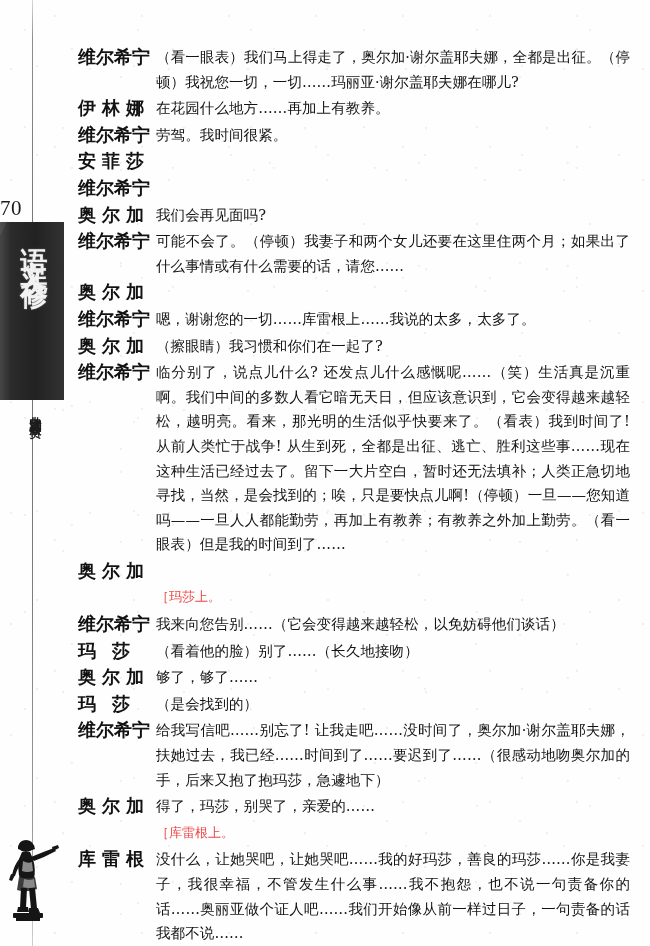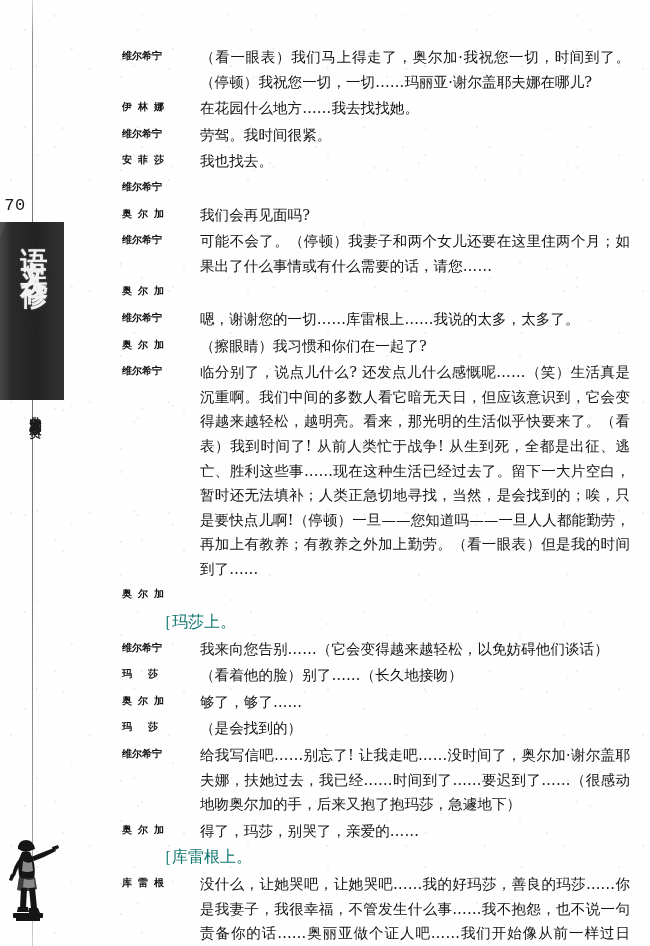--- a/index.html
+++ b/index.html
@@ -49,23 +49,23 @@
     height: 946px;
     background: linear-gradient(to bottom,
       #d8d8d8 0%, #8e8e8e 4%, #6f6f6f 30%,
       #7d7d7d 62%, #9a9a9a 88%, #cfcfcf 100%);
   }
   .folio {
     position: absolute;
     left: 0;
     width: 30px;
     top: 196px;
-    text-align: center;
-    font-family: Liberation Mono, monospace;
-    font-size: 17px;
+    text-align: left;
+    font-family: Liberation Serif, serif;
+    font-size: 21px;
     color: #1b1b1b;
     letter-spacing: .5px;
   }
 
   .series-band {
     position: absolute;
     left: 0;
     top: 222px;
     width: 64px;
     height: 178px;
@@ -127,46 +127,45 @@
     width: 552px;
   }
   .line {
     display: flex;
     align-items: flex-start;
     margin-bottom: 2px;
   }
   .speaker {
     flex: 0 0 78px;
     width: 78px;
-    font-family: Liberation Mono, monospace;
+    font-family: Liberation Sans, sans-serif;
     font-weight: 700;
-    font-size: 10px;
+    font-size: 18px;
     line-height: 24.6px;
     color: #121212;
     white-space: nowrap;
-    margin-left: 44px;
   }
   .speaker.spread3 { letter-spacing: 6px; }
   .speaker.spread4 { letter-spacing: 0px; }
   .speech {
     flex: 1 1 auto;
     font-family: "DejaVu Serif", "Liberation Serif", serif;
     font-size: 14.5px;
     line-height: 24.6px;
     color: #141414;
     text-align: justify;
     text-justify: inter-character;
     letter-spacing: .1px;
   }
   .stage-entry {
     margin-left: 78px;
     font-family: "DejaVu Serif", "Liberation Serif", serif;
-    font-size: 16px;
+    font-size: 13px;
     line-height: 24.6px;
-    color: #0f766e;
+    color: #ef4444;
     margin-bottom: 2px;
   }
 </style>
 </head>
 <body>
 
 <div class="page">
 
   <div class="margin-rule"></div>
 
@@ -209,33 +208,32 @@
       <g fill="#8a8a8a">
         <path d="M19 27 q5 3 9 1 l1 9 q-6 2 -11 0 z"></path>
         <path d="M20 45 q6 2 10 0 l1 8 q-6 2 -12 0 z"></path>
       </g>
     </svg>
   </div>
 
   <div class="script">
       <div class="line">
         <div class="speaker spread4">维尔希宁</div>
-        <div class="speech">（看一眼表）我们马上得走了，奥尔加·我祝您一切，时间到了。（停顿）我祝您一切，一切……玛丽亚·谢尔盖耶夫娜在哪儿?</div>
+        <div class="speech">（看一眼表）我们马上得走了，奥尔加·谢尔盖耶夫娜，全都是出征。（停顿）我祝您一切，一切……玛丽亚·谢尔盖耶夫娜在哪儿?</div>
       </div>
       <div class="line">
         <div class="speaker spread3">伊林娜</div>
-        <div class="speech">在花园什么地方……我去找找她。</div>
+        <div class="speech">在花园什么地方……再加上有教养。</div>
       </div>
       <div class="line">
         <div class="speaker spread4">维尔希宁</div>
         <div class="speech">劳驾。我时间很紧。</div>
       </div>
       <div class="line">
         <div class="speaker spread3">安菲莎</div>
-        <div class="speech">我也找去。</div>
       </div>
       <div class="line">
         <div class="speaker spread4">维尔希宁</div>
       </div>
       <div class="line">
         <div class="speaker spread3">奥尔加</div>
         <div class="speech">我们会再见面吗?</div>
       </div>
       <div class="line">
         <div class="speaker spread4">维尔希宁</div>

